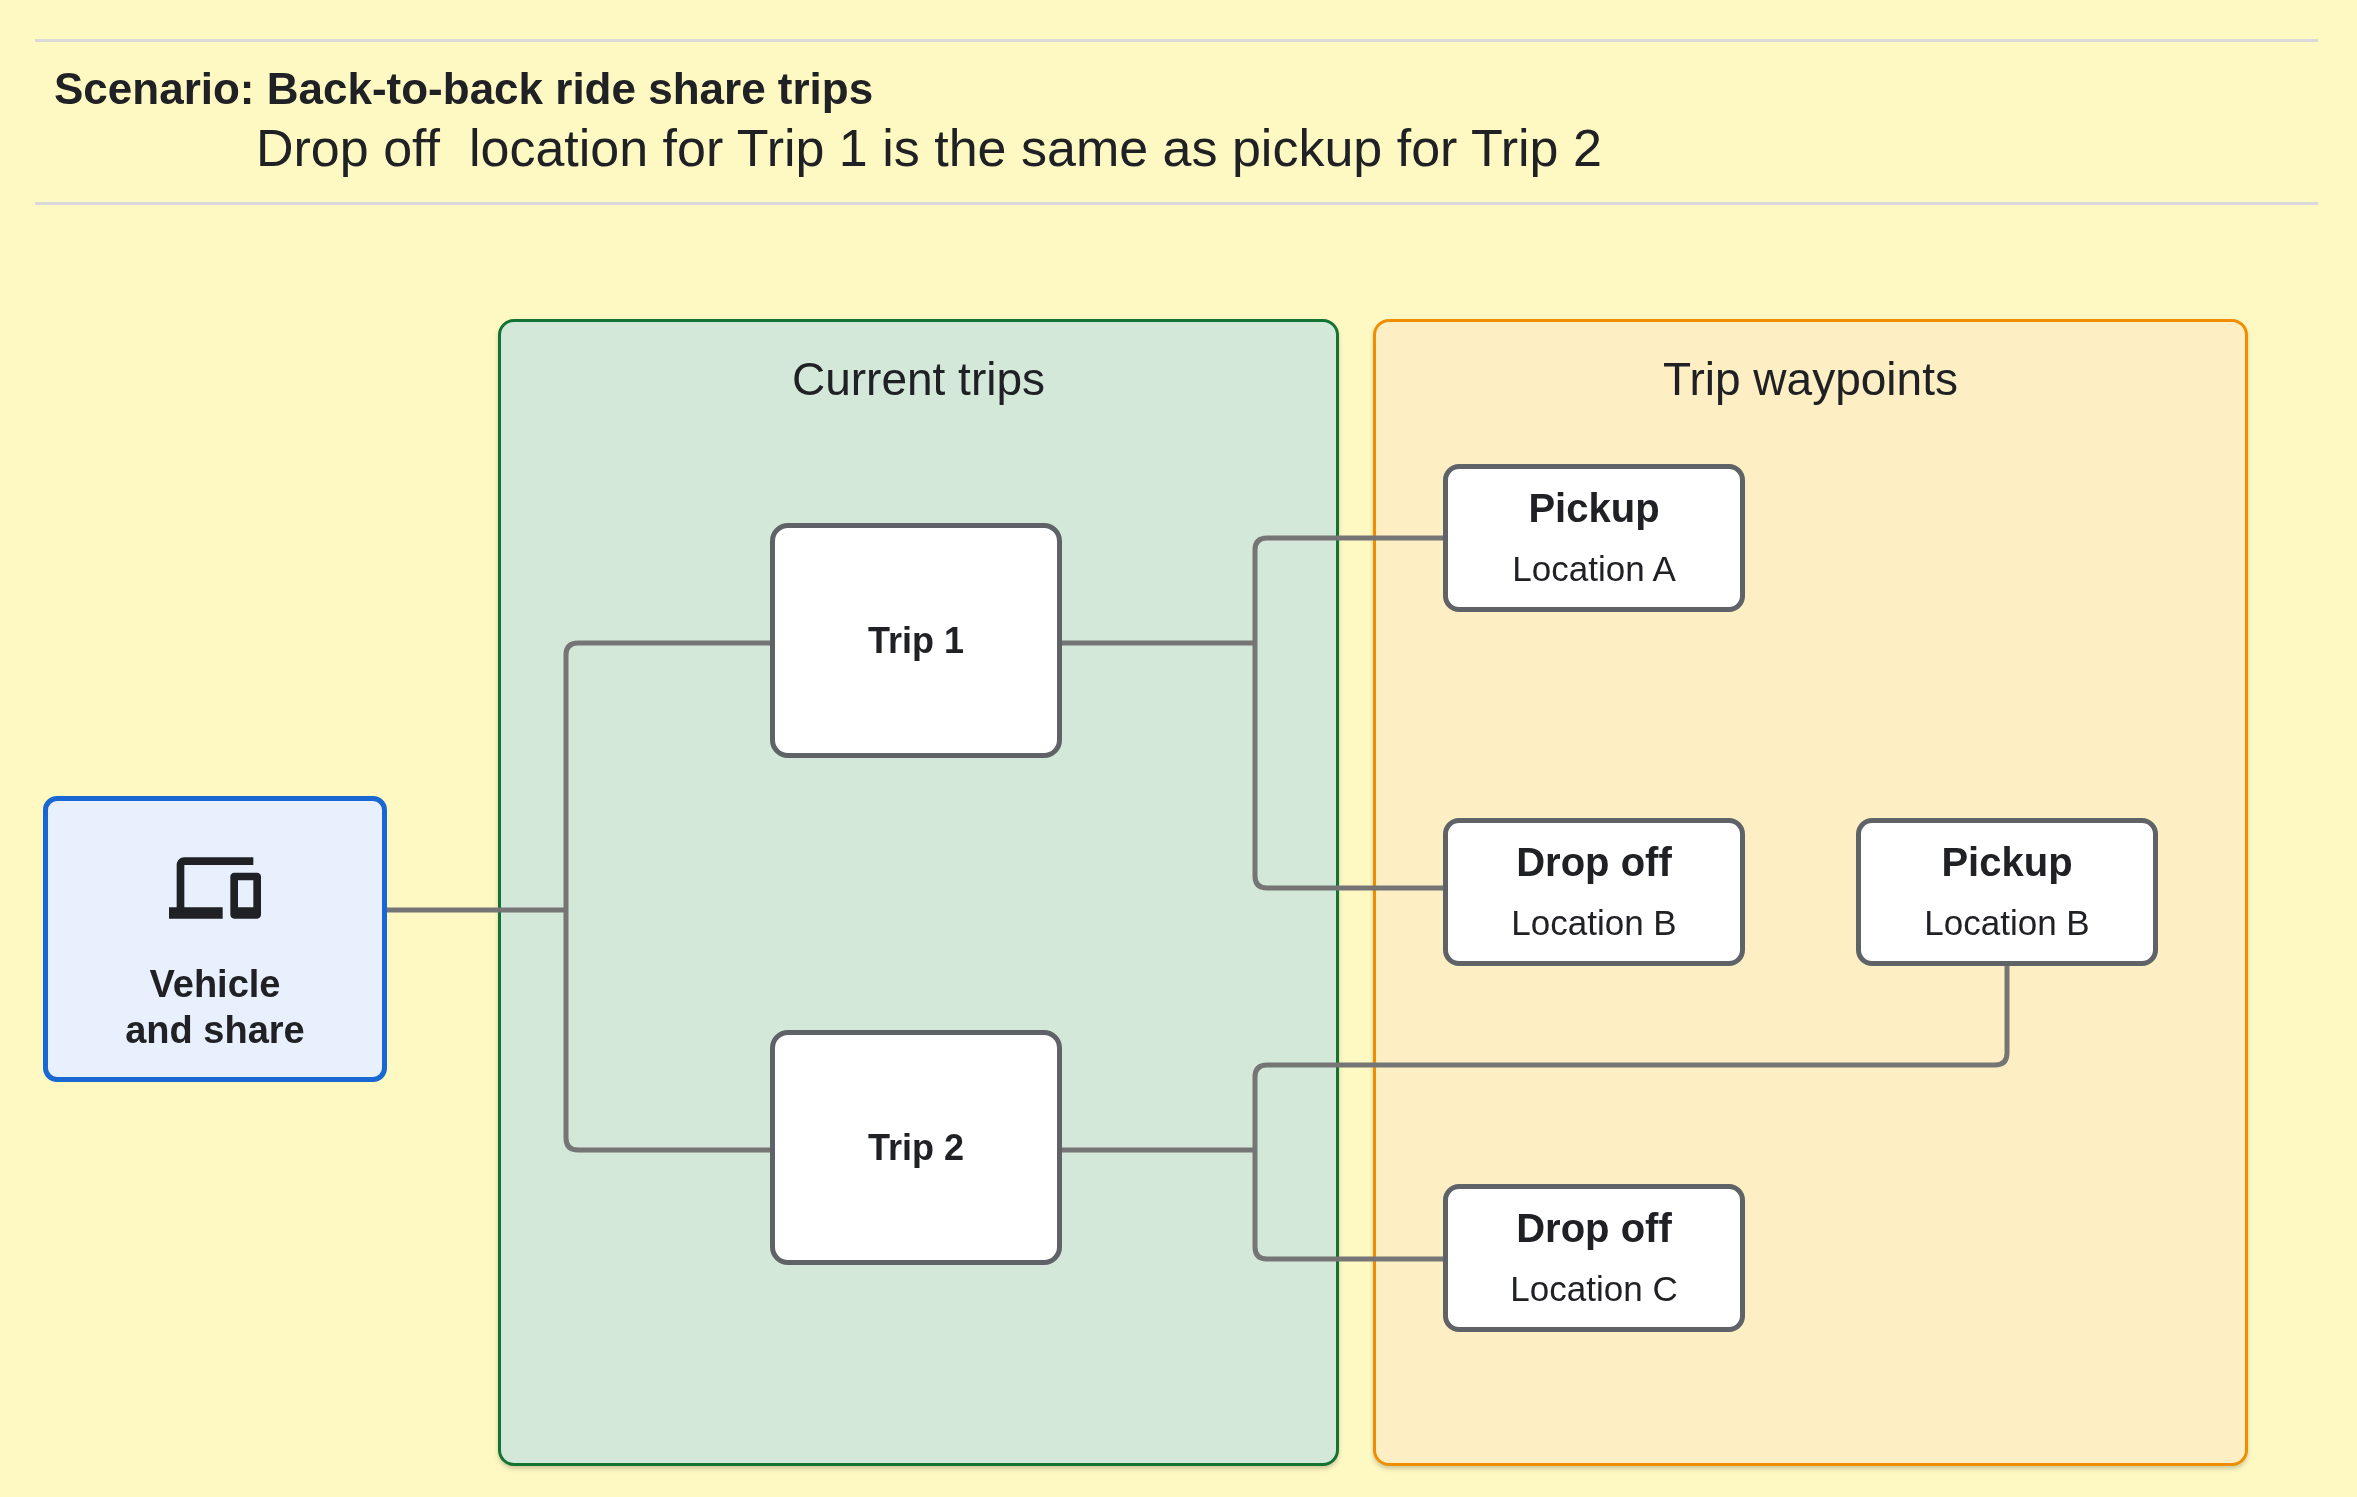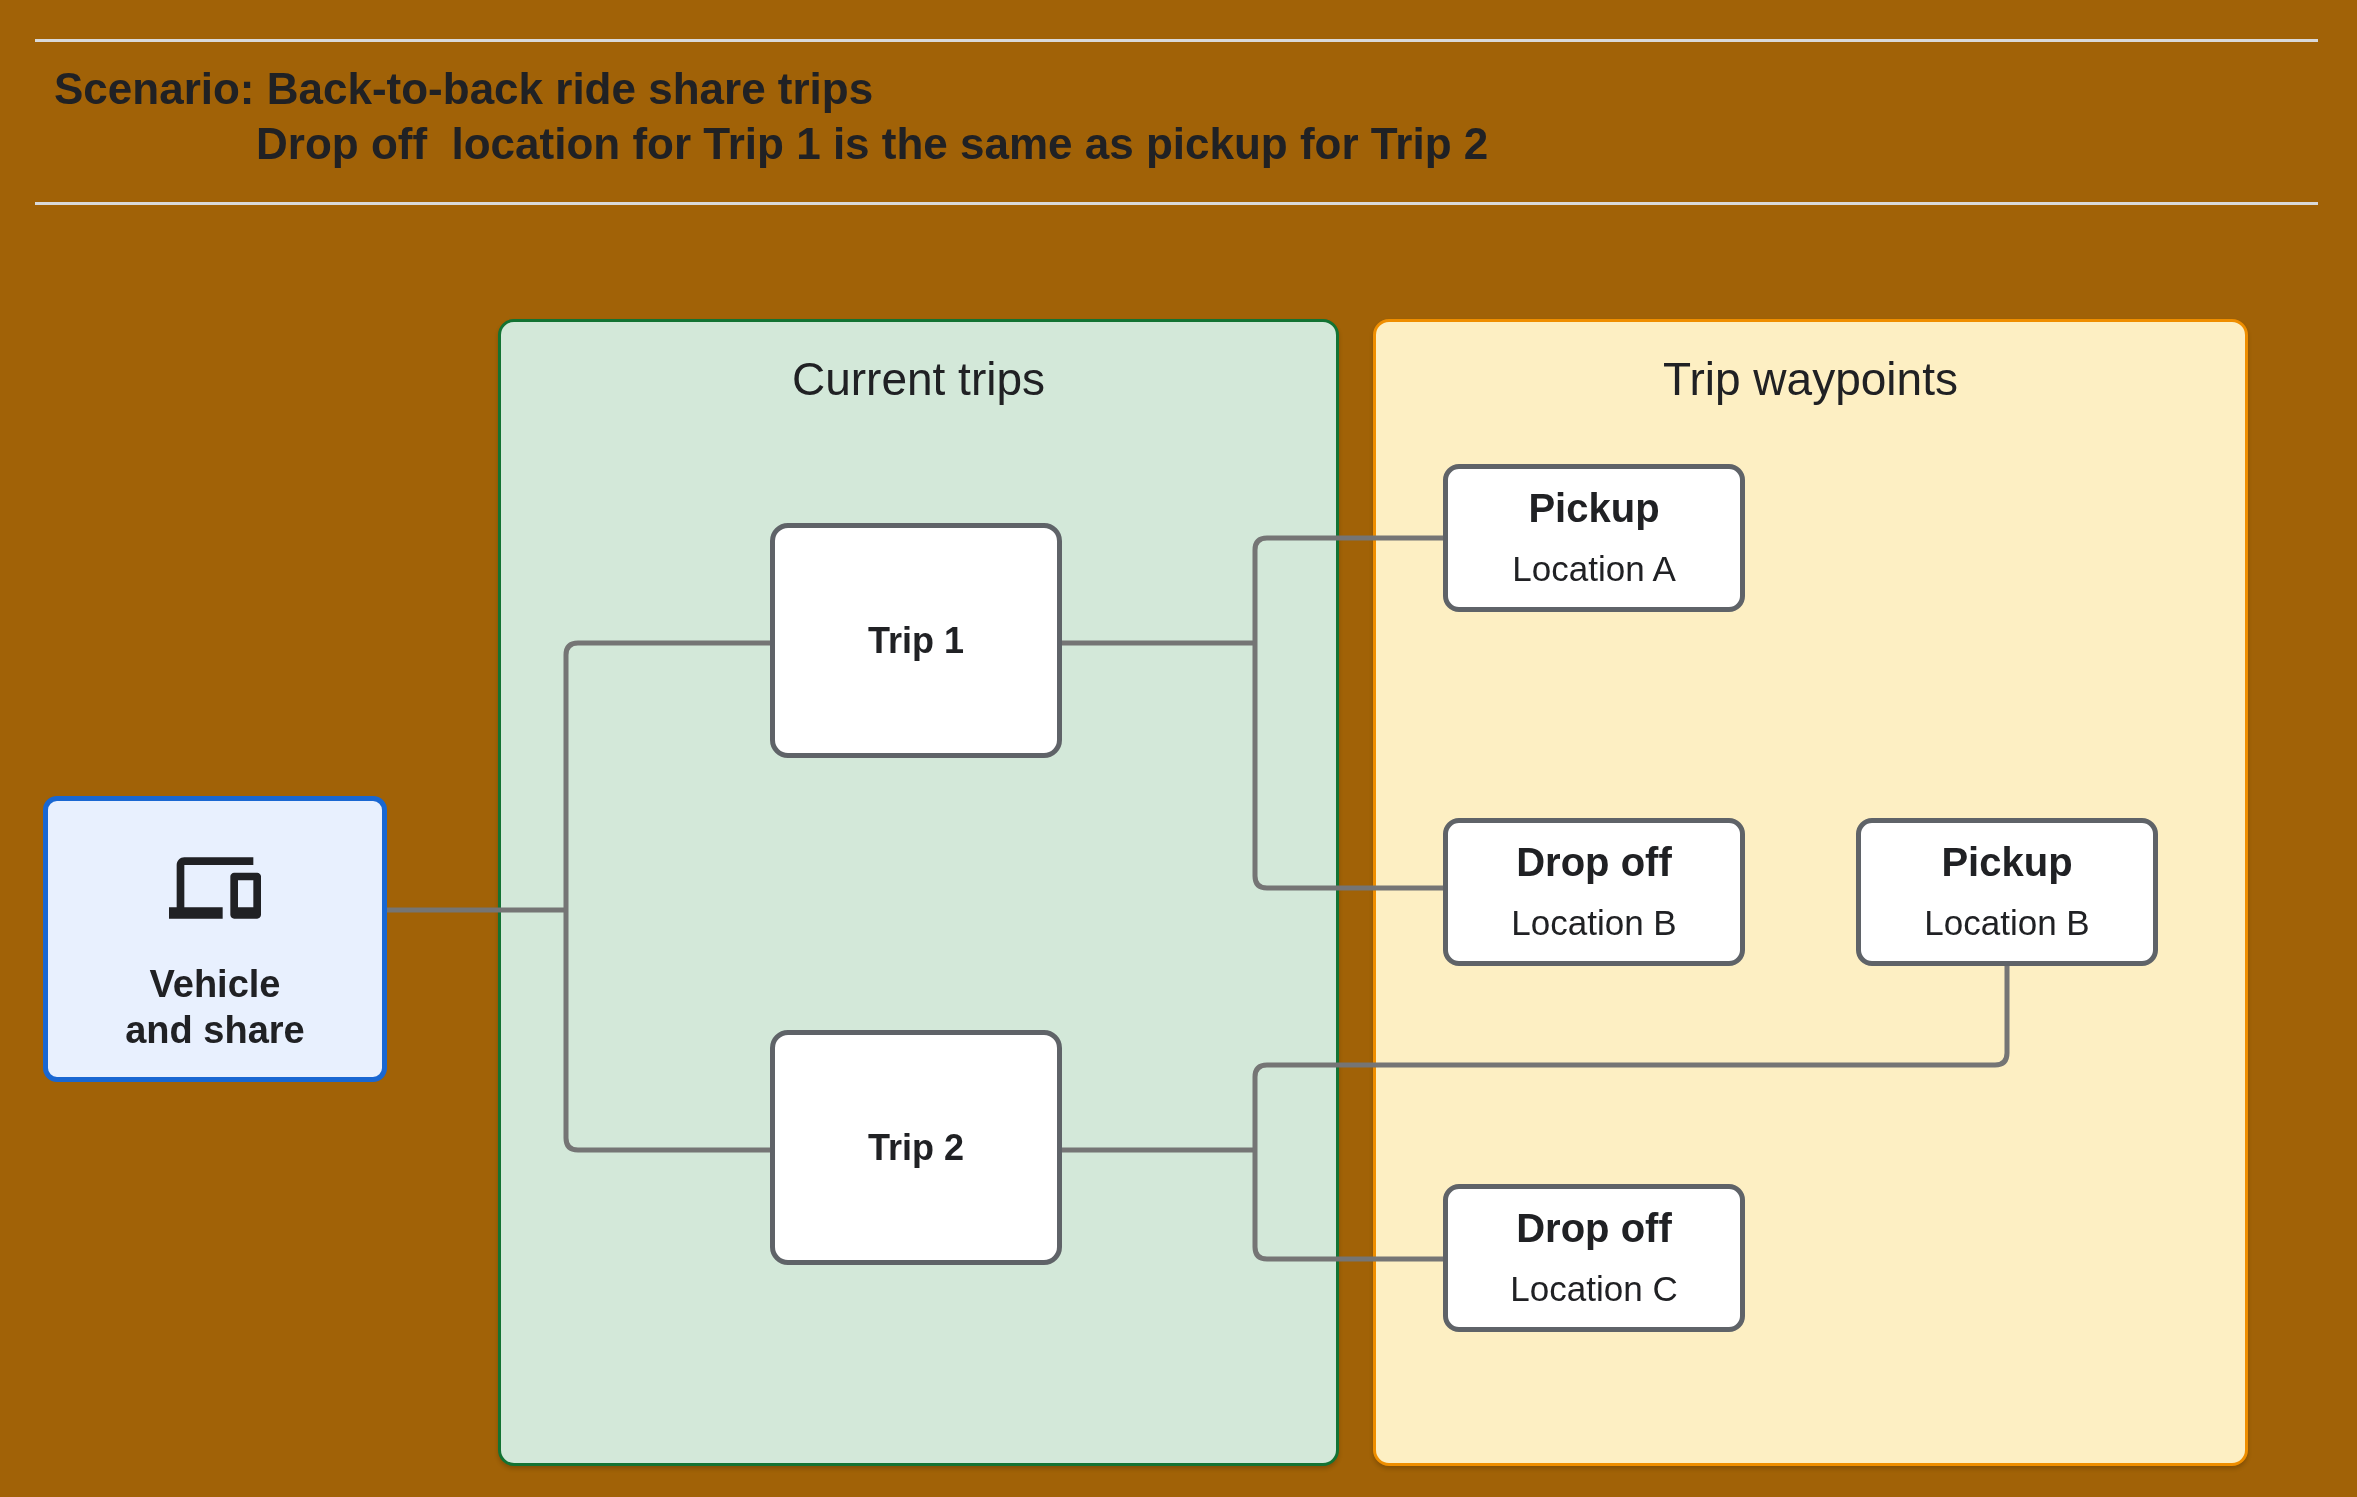--- a/index.html
+++ b/index.html
@@ -15,32 +15,32 @@
     --text:#202124;
     --divider:#d9d9d9;
   }
   html,body{margin:0;padding:0;background:#ffffff;}
   .stage{
     position:relative;
     width:2357px;height:1497px;
     overflow:hidden;
     font-family:"Liberation Sans","DejaVu Sans",sans-serif;
     color:var(--text);
-    background:#a16207;
+    background:#fef9c3;
   }
   .divider{position:absolute;left:35px;width:2283px;height:3px;background:var(--divider);}
   .divider.top{top:39px;}
   .divider.bottom{top:202px;}
   .page-title{
     position:absolute;left:54px;top:64px;
     font-size:44px;font-weight:700;line-height:1.15;white-space:pre;
   }
   .page-subtitle{
     position:absolute;left:256px;top:119px;
-    font-size:44px;font-weight:700;line-height:1.15;white-space:pre;
+    font-size:52px;font-weight:400;line-height:1.15;white-space:pre;
   }
   .group{
     position:absolute;top:319px;height:1141px;
     border-radius:16px;border:3px solid;
     box-shadow:0 3px 4px rgba(0,0,0,0.18);
     z-index:1;
   }
   .group.current{left:498px;width:835px;background:var(--green-fill);border-color:var(--green-border);}
   .group.waypoints{left:1373px;width:869px;background:var(--orange-fill);border-color:var(--orange-border);}
   .group-title{

